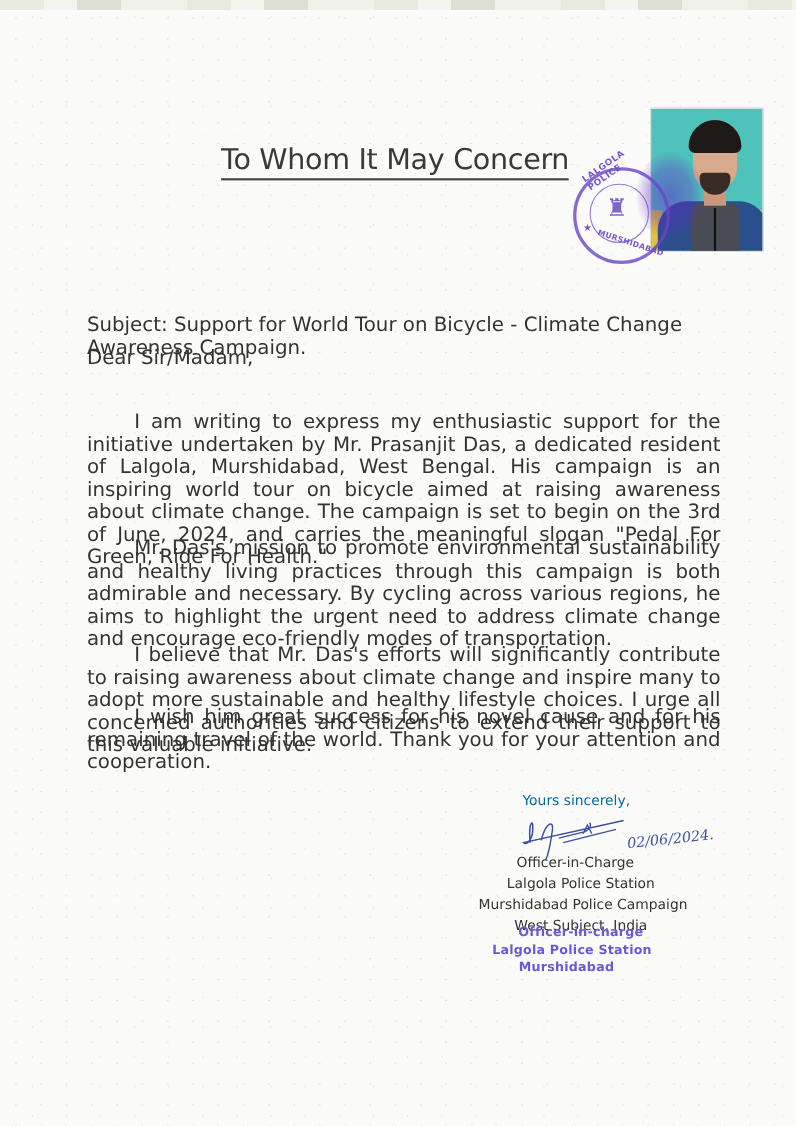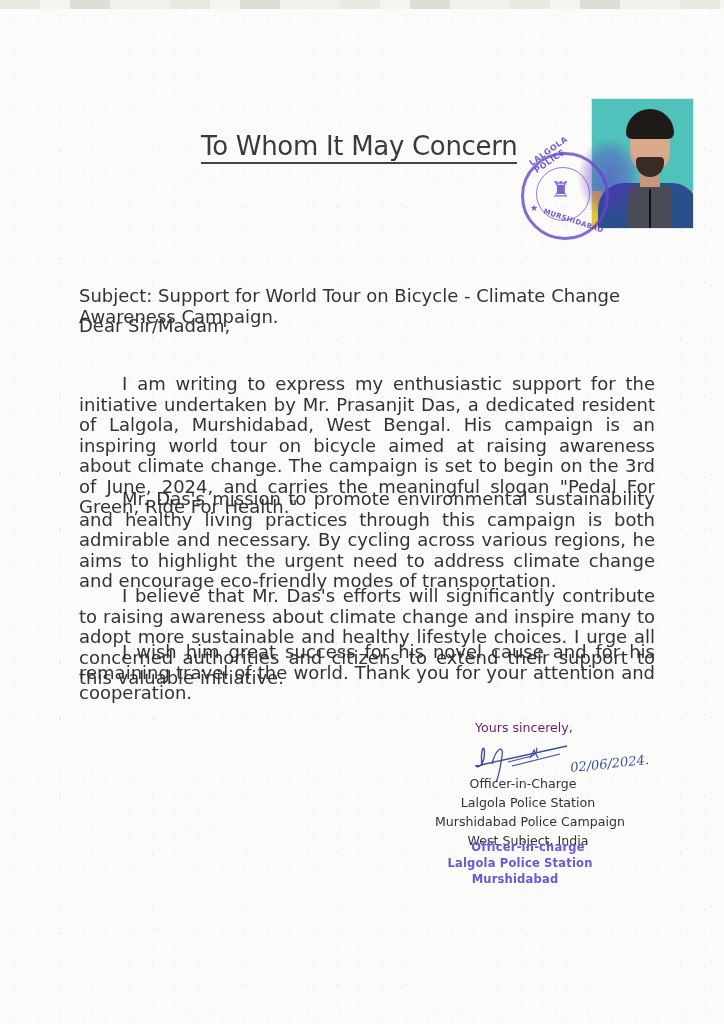--- a/index.html
+++ b/index.html
@@ -70,21 +70,21 @@
       font-size: 18px; line-height: 20.5px; color: #333;
     }
     .subject { top: 286px; }
     .salutation { top: 316px; }
     .para { text-align: justify; }
     .p1 { top: 350px; }
     .p2 { top: 465px; }
     .p3 { top: 562px; }
     .p4 { top: 618px; }
     .indent { text-indent: 43px; margin-top: 24px; }
-    .closing { position:absolute; left: 475px; top: 720px; font-size: 12.6px; color:#701a75;text-align:right; }
+    .closing { position:absolute; left: 475px; top: 720px; font-size: 12.6px; color:#0369a1;text-align:right; }
     .sig-svg { position: absolute; left: 472px; top: 736px; width: 100px; height: 50px; }
     .sig-date { position: absolute; left: 570px; top: 756px; font-family: "DejaVu Serif", serif; font-style: italic; font-size: 13px; color: #3a4fa0; transform: rotate(-6deg); }
     .sig-line { position:absolute; left: 430px; width: 210px; text-align: center; font-size: 12.6px; color: #333; }
     .l1 { top: 776px; left: 468px; width: 110px; }
     .l2 { top: 795px; left: 440px; width: 176px; }
     .l3 { top: 814px; left: 430px; width: 200px; }
     .l4 { top: 833px; left: 448px; width: 160px; }
     .seal-line { position:absolute; text-align:center; font-size: 11.5px; font-weight: bold; color: #6a58d8; letter-spacing: .2px; }
     .s1 { top: 840px; left: 448px; width: 160px; }
     .s2 { top: 856px; left: 440px; width: 160px; }

